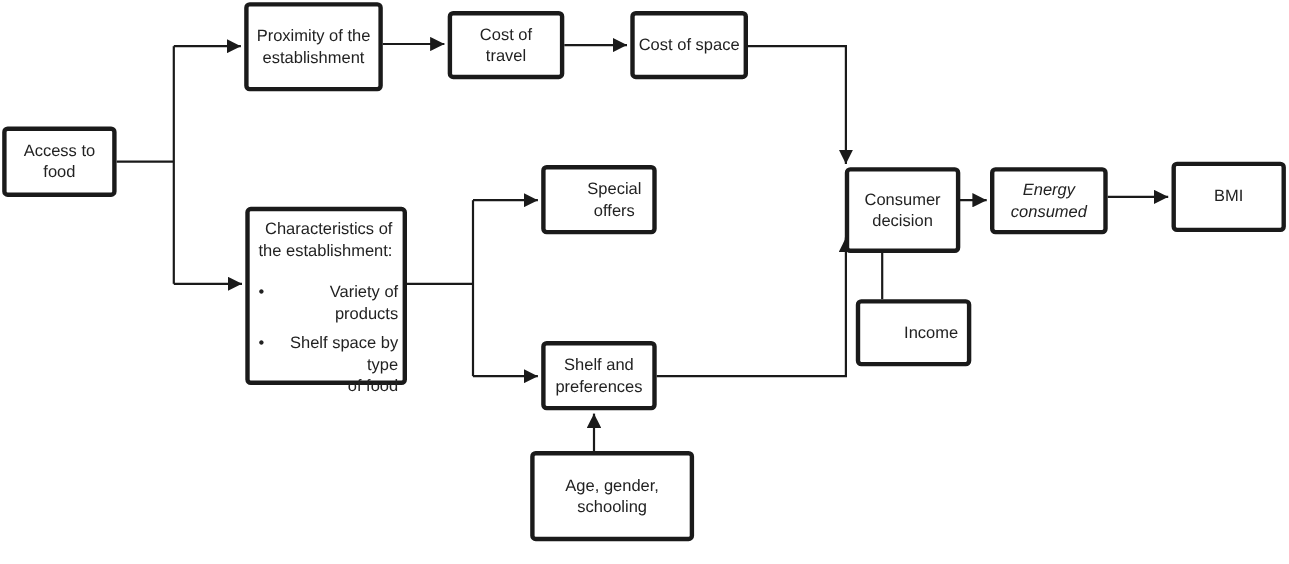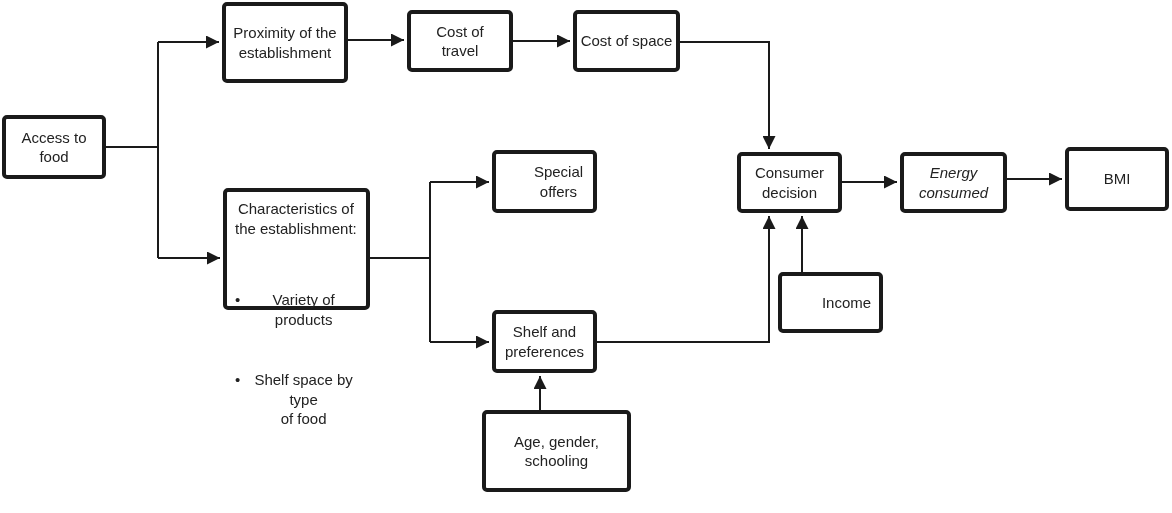--- a/index.html
+++ b/index.html
@@ -44,26 +44,26 @@
     text-align: center;
     white-space: pre-line;
     font-size: 15px;
     line-height: 1.3;
   }
   
   .n-access       { left: 2px;    top: 115px; width: 104px; height: 64px; }
   .n-proximity    { left: 222px;  top: 2px;   width: 126px; height: 81px; }
   .n-cost-travel  { left: 407px;  top: 10px;  width: 106px; height: 62px; }
   .n-cost-food    { left: 573px;  top: 10px;  width: 107px; height: 62px; }
-  .n-character    { left: 223px;  top: 188px; width: 147px; height: 122px;
+  .n-character    { left: 223px;  top: 188px; width: 147px; height: 162px;
                     flex-direction: column; align-items: flex-start; justify-content: flex-start;
-                    text-align: center; padding: 7px 4px 6px 8px; gap: 34px; }
+                    text-align: right; padding: 7px 4px 6px 8px; }
   .n-special      { left: 492px;  top: 150px; width: 105px; height: 63px; padding-left: 28px; }
   .n-taste        { left: 492px;  top: 310px; width: 105px; height: 63px; }
-  .n-consumer     { left: 737px;  top: 152px; width: 105px; height: 61px; }
+  .n-consumer     { left: 768px;  top: 152px; width: 105px; height: 78px; }
   .n-income       { left: 778px;  top: 272px; width: 105px; height: 61px; padding-left: 32px; }
   .n-energy       { left: 900px;  top: 152px; width: 107px; height: 61px; font-style: italic; }
   .n-bmi          { left: 1065px; top: 147px; width: 104px; height: 64px; }
   .n-age          { left: 482px;  top: 410px; width: 149px; height: 82px; }
 
   .char-heading { white-space: pre-line; margin-bottom: 11px; }
   .bullet-row   { display: flex; align-items: flex-start; margin-top: 7px; }
   .bullet-glyph { margin-right: 5px; line-height: 1.3; }
   .bullet-text  { white-space: pre-line; line-height: 1.3; }
 </style>

